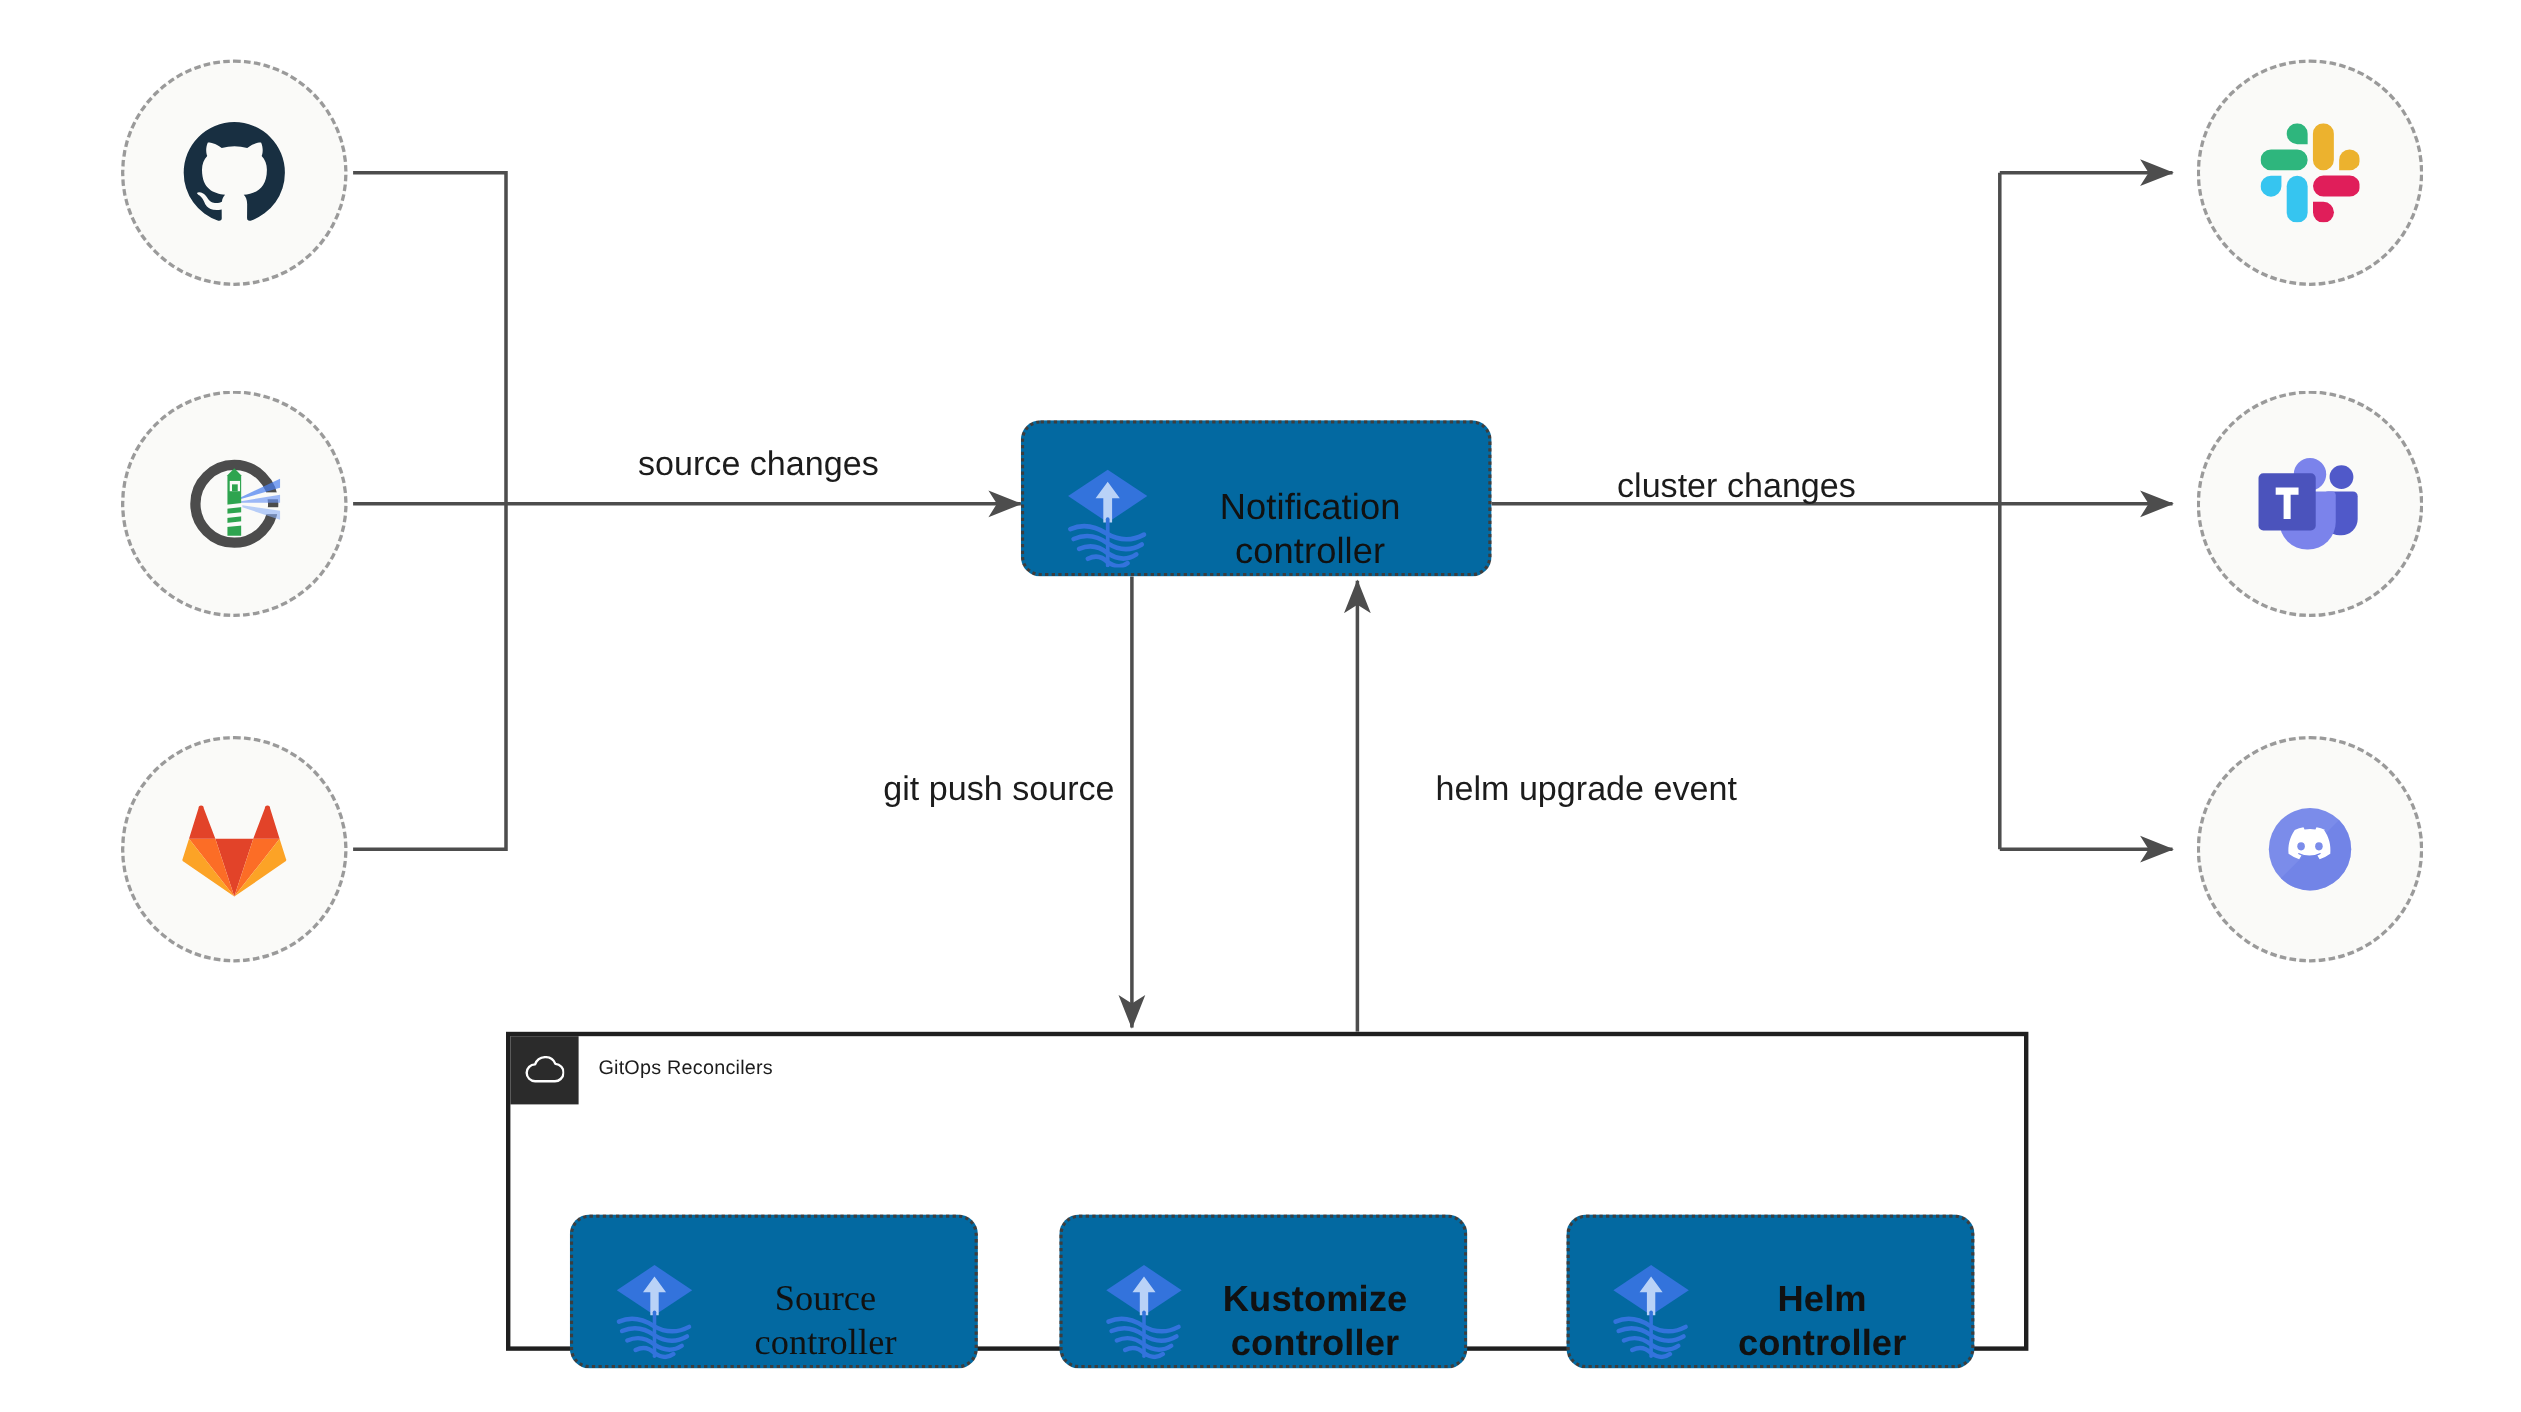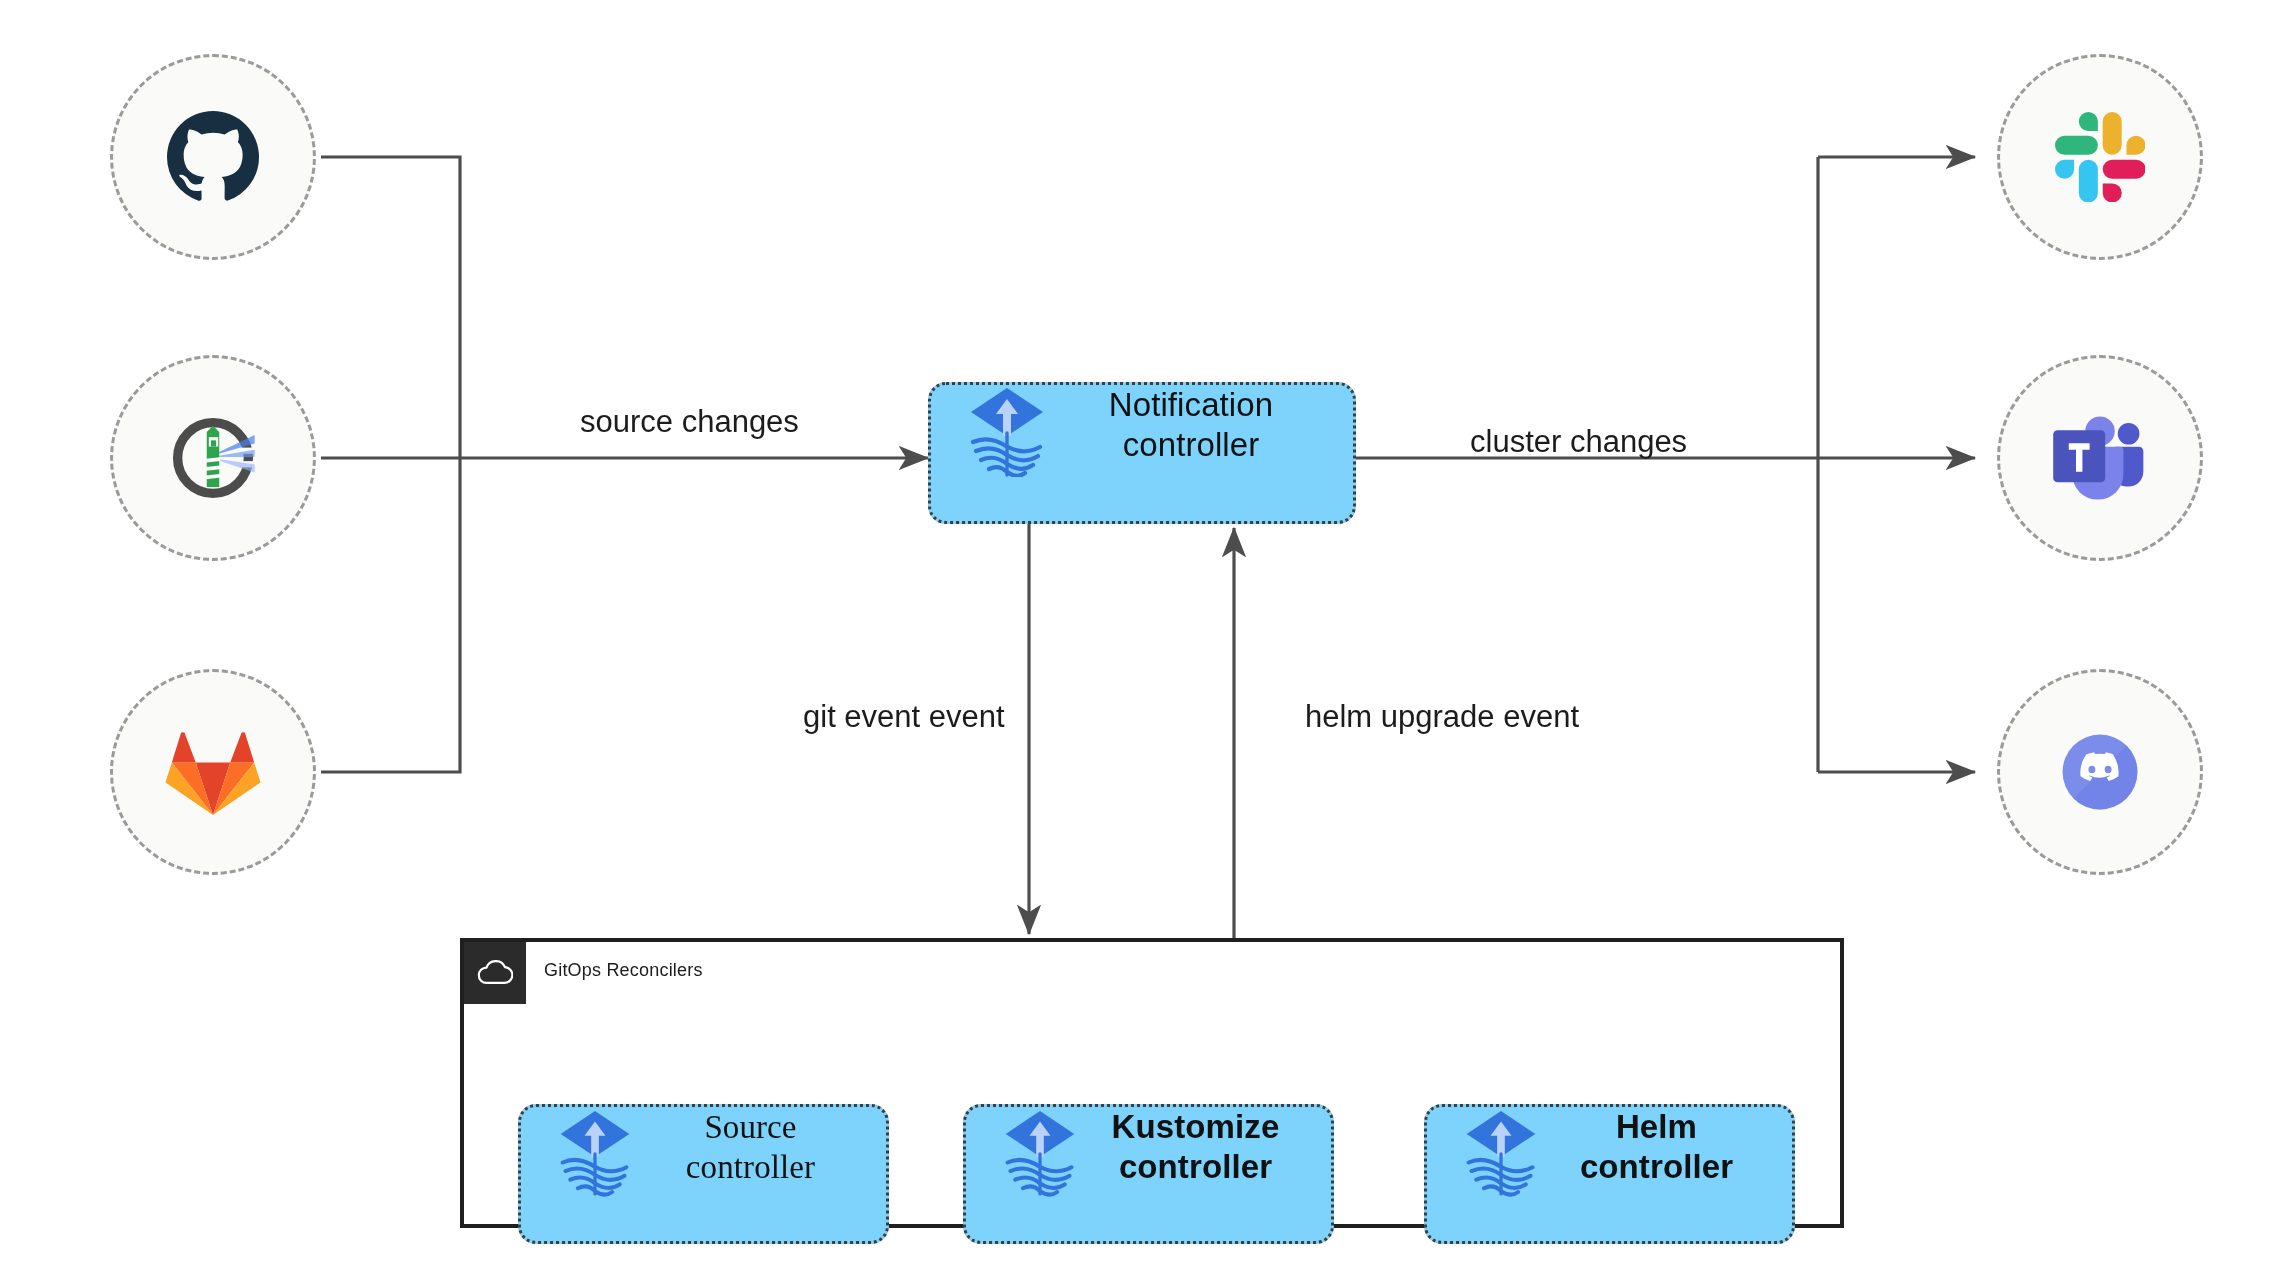--- a/index.html
+++ b/index.html
@@ -27,26 +27,26 @@
     box-sizing: border-box;
     display: flex;
     align-items: center;
     justify-content: center;
   }
   .node-circle svg { display: block; }
 
   
   .ctrl-box {
     position: absolute;
-    background: #7dd3fc;
+    background: #0369a1;
     border: 3px dotted #3d3d3d;
     border-radius: 18px;
     box-sizing: border-box;
     display: flex;
-    align-items: flex-start;
+    align-items: flex-end;
     justify-content: flex-start;
   }
   .ctrl-logo {
     flex: 0 0 auto;
     margin-left: 34px;
     margin-right: 6px;
   }
   .ctrl-label {
     flex: 1 1 auto;
     text-align: center;
@@ -127,21 +127,21 @@
 
       <path d="M1234,938 L1234,528" marker-end="url(#arrow)"></path>
 
       <path d="M885,1102 L955,1102" marker-end="url(#arrow)"></path>
       <path d="M1338,1102 L1408,1102" marker-end="url(#arrow)"></path>
     </g>
   </svg>
 
   <div class="edge-label" style="left:580px; top:404px;">source changes</div>
   <div class="edge-label" style="left:1470px; top:424px;">cluster changes</div>
-  <div class="edge-label" style="left:803px; top:699px;">git event event</div>
+  <div class="edge-label" style="left:803px; top:699px;">git push source</div>
   <div class="edge-label" style="left:1274px; top:699px;margin-left:31px;">helm upgrade event</div>
 
   <div class="node-circle" style="left:110px; top:54px;">
     <span>
       <svg width="96" height="96" viewBox="0 0 24 24">
         <path fill="#182f41" d="M12 .5A11.5 11.5 0 0 0 .5 12a11.5 11.5 0 0 0 7.86 10.92c.58.1.79-.25.79-.56
           0-.28-.01-1.02-.02-2-3.2.7-3.88-1.54-3.88-1.54-.52-1.34-1.28-1.7-1.28-1.7-1.05-.72.08-.7.08-.7
           1.16.08 1.77 1.2 1.77 1.2 1.03 1.77 2.7 1.26 3.36.96.1-.75.4-1.26.73-1.55-2.56-.29-5.25-1.28-5.25-5.7
           0-1.26.45-2.29 1.19-3.1-.12-.29-.52-1.46.11-3.05 0 0 .97-.31 3.18 1.18a11 11 0 0 1 5.8 0c2.2-1.49
           3.17-1.18 3.17-1.18.63 1.59.23 2.76.11 3.05.74.81 1.19 1.84 1.19 3.1 0 4.43-2.7 5.41-5.27

